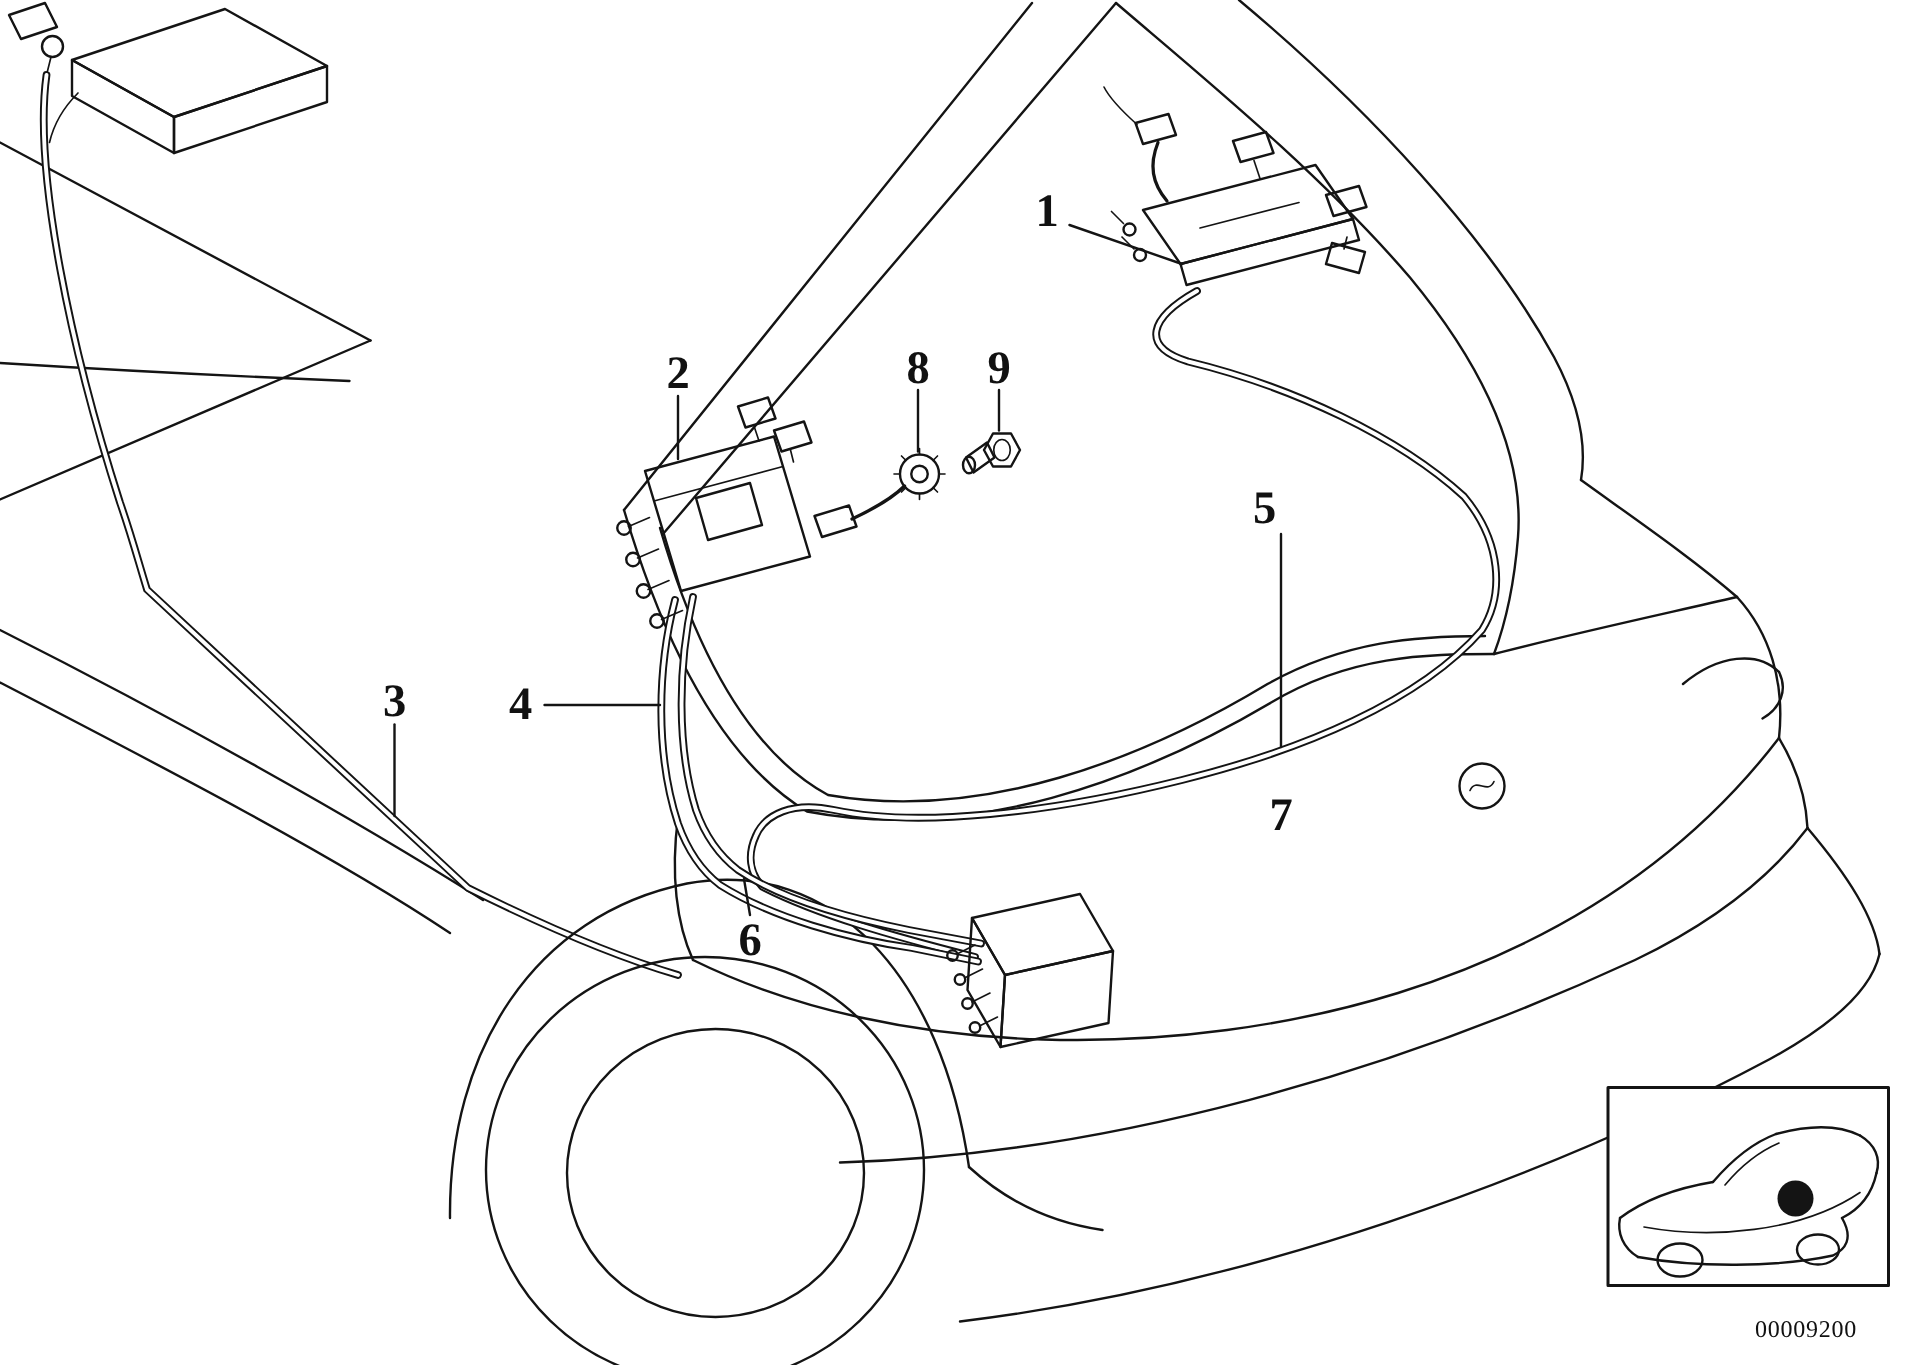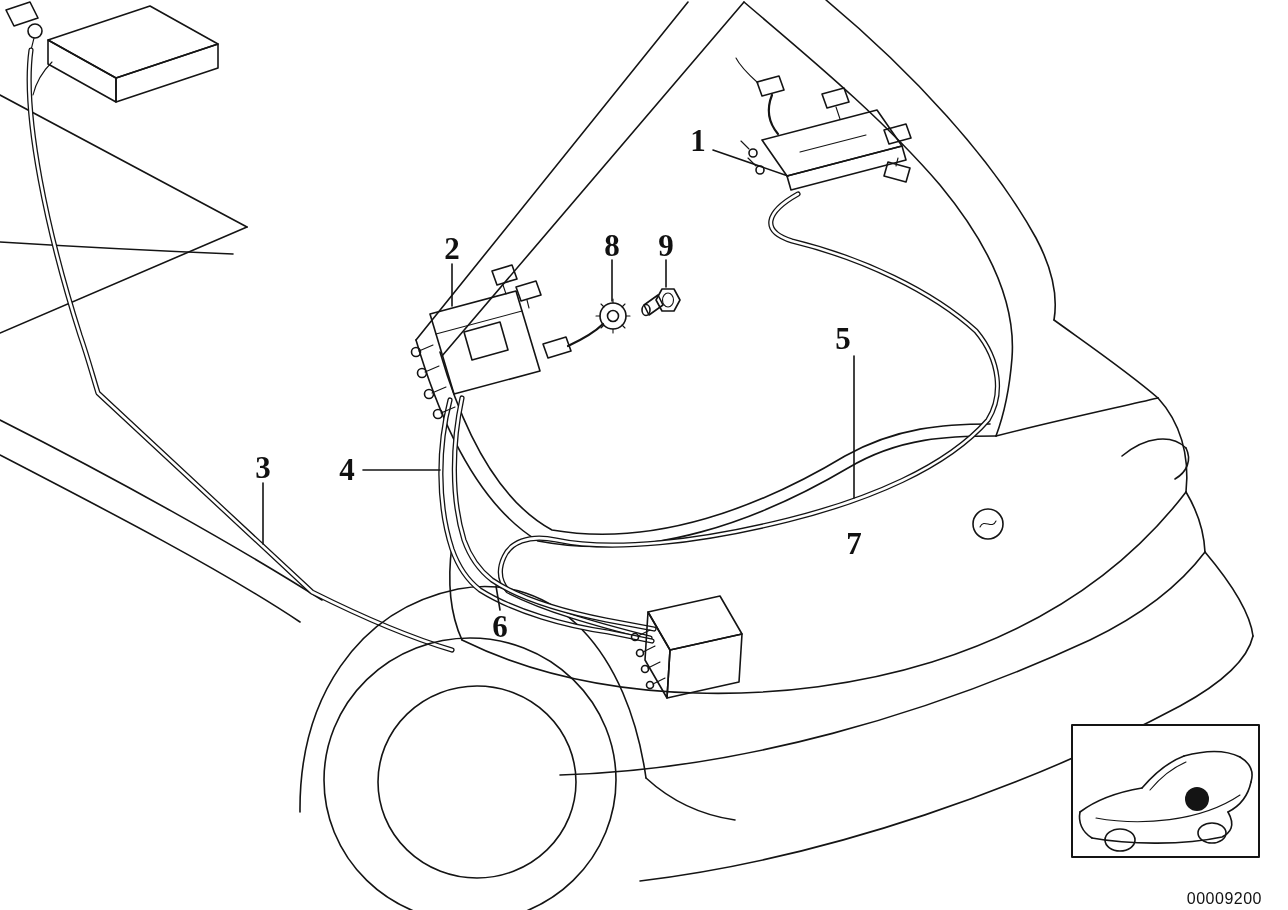--- a/index.html
+++ b/index.html
@@ -21,26 +21,25 @@
     font-size: 31px;
     color: #111111;
     user-select: none;
     line-height: 1;
   }
   .partnum {
     position: absolute;
     left: 1146px;
     top: 878px;
     width: 116px;
-    text-align: right;
-    font-family: Liberation Sans, sans-serif;
+    text-align: center;
+    font-family: Liberation Serif, serif;
     font-size: 16px;
     letter-spacing: 0.5px;
     color: #111111;
-    margin-top: 12px;
   }
   
   .co { stroke-width: 5.2; }           
   .ci { stroke: #ffffff; stroke-width: 2.6; } 
   .med { stroke-width: 2.2; }
   .thin { stroke-width: 1.1; }
   .wfill { fill: #ffffff; }
   .bfill { fill: #141414; stroke: none; }
 </style>
 </head>

